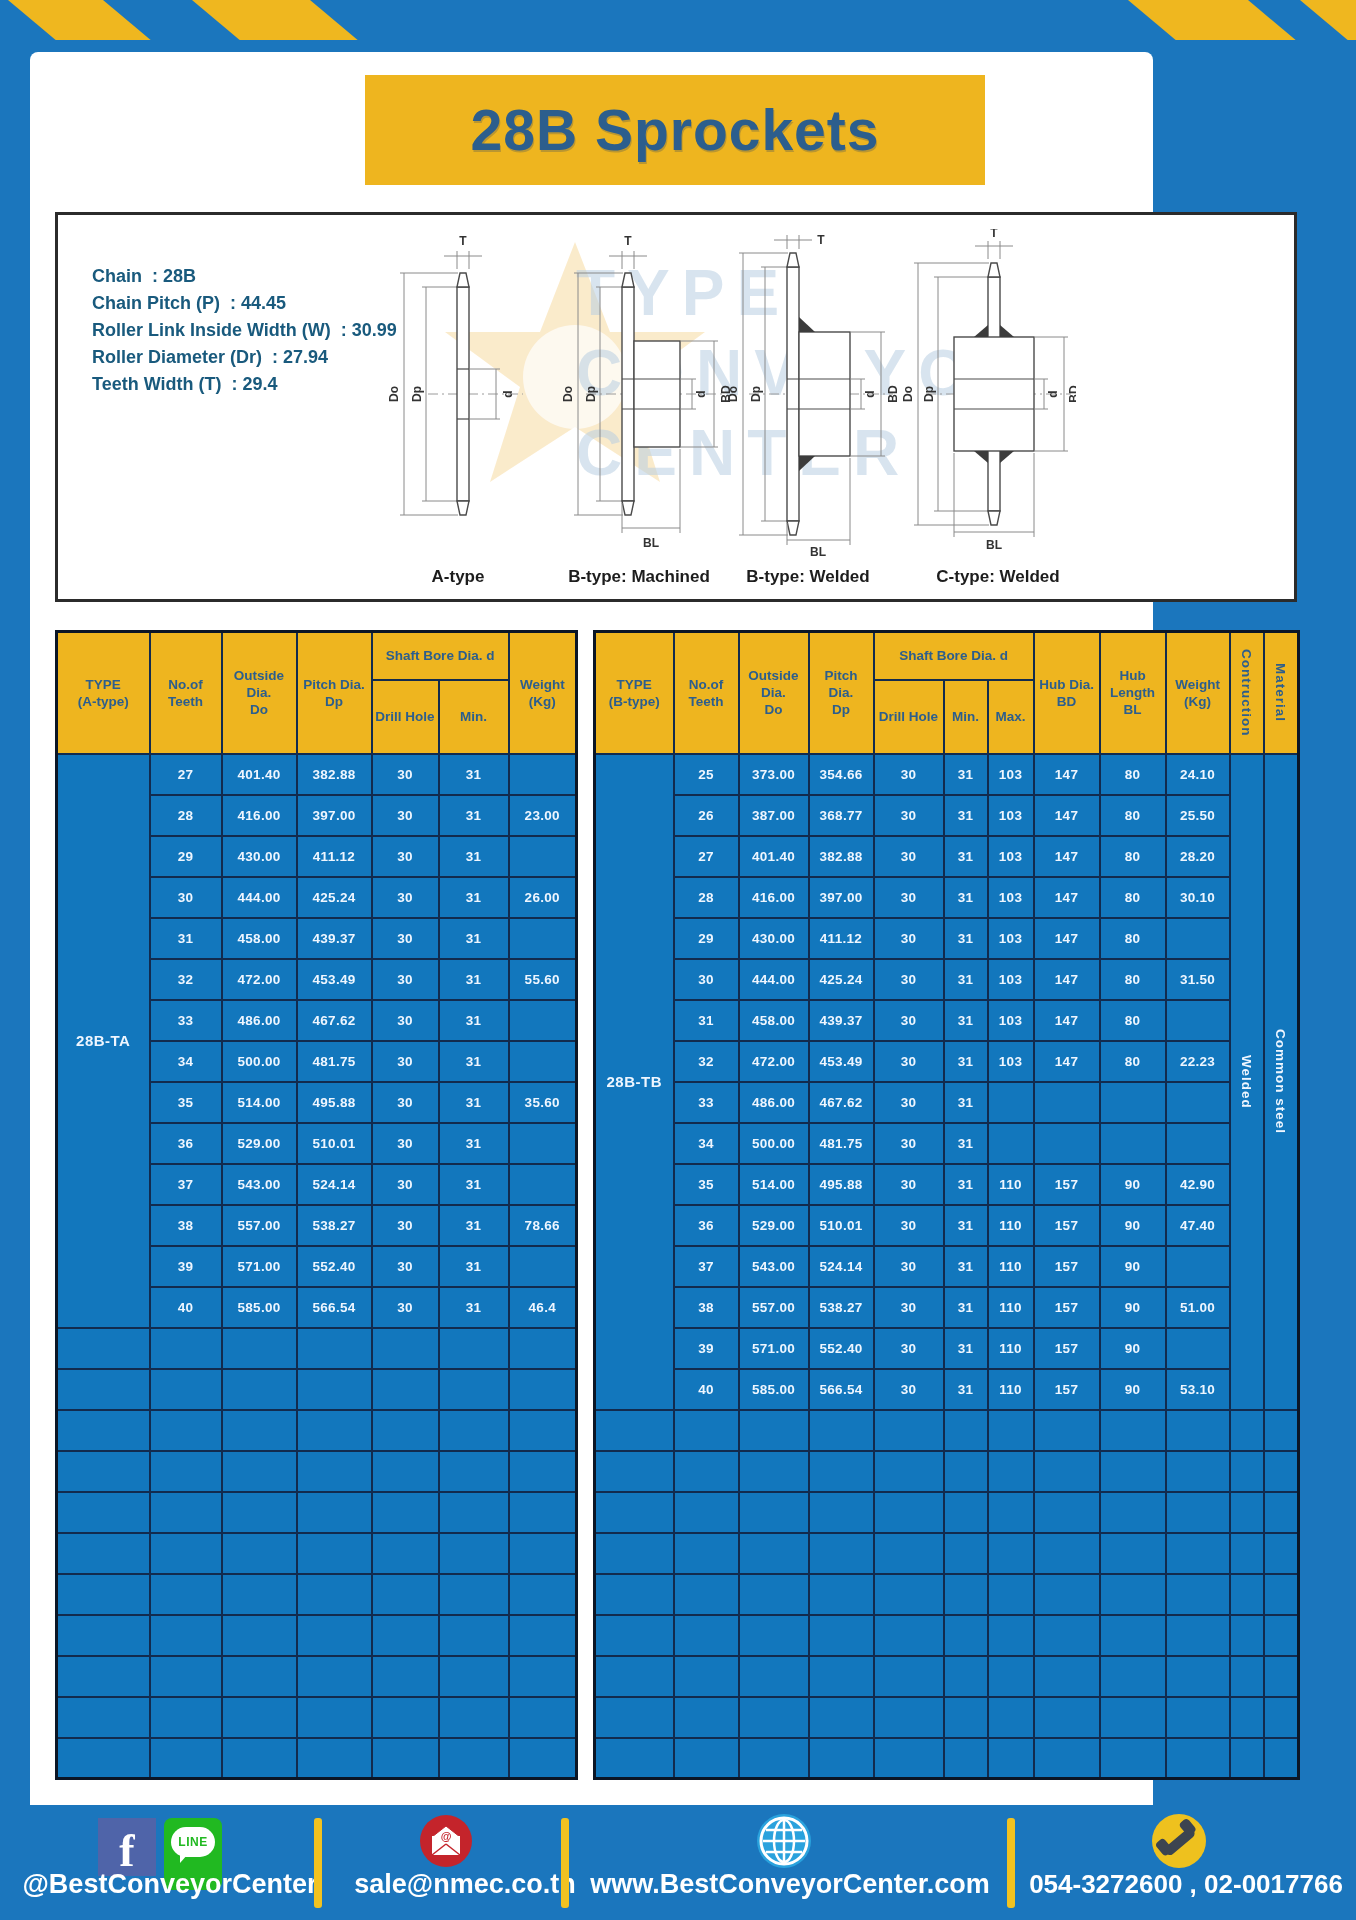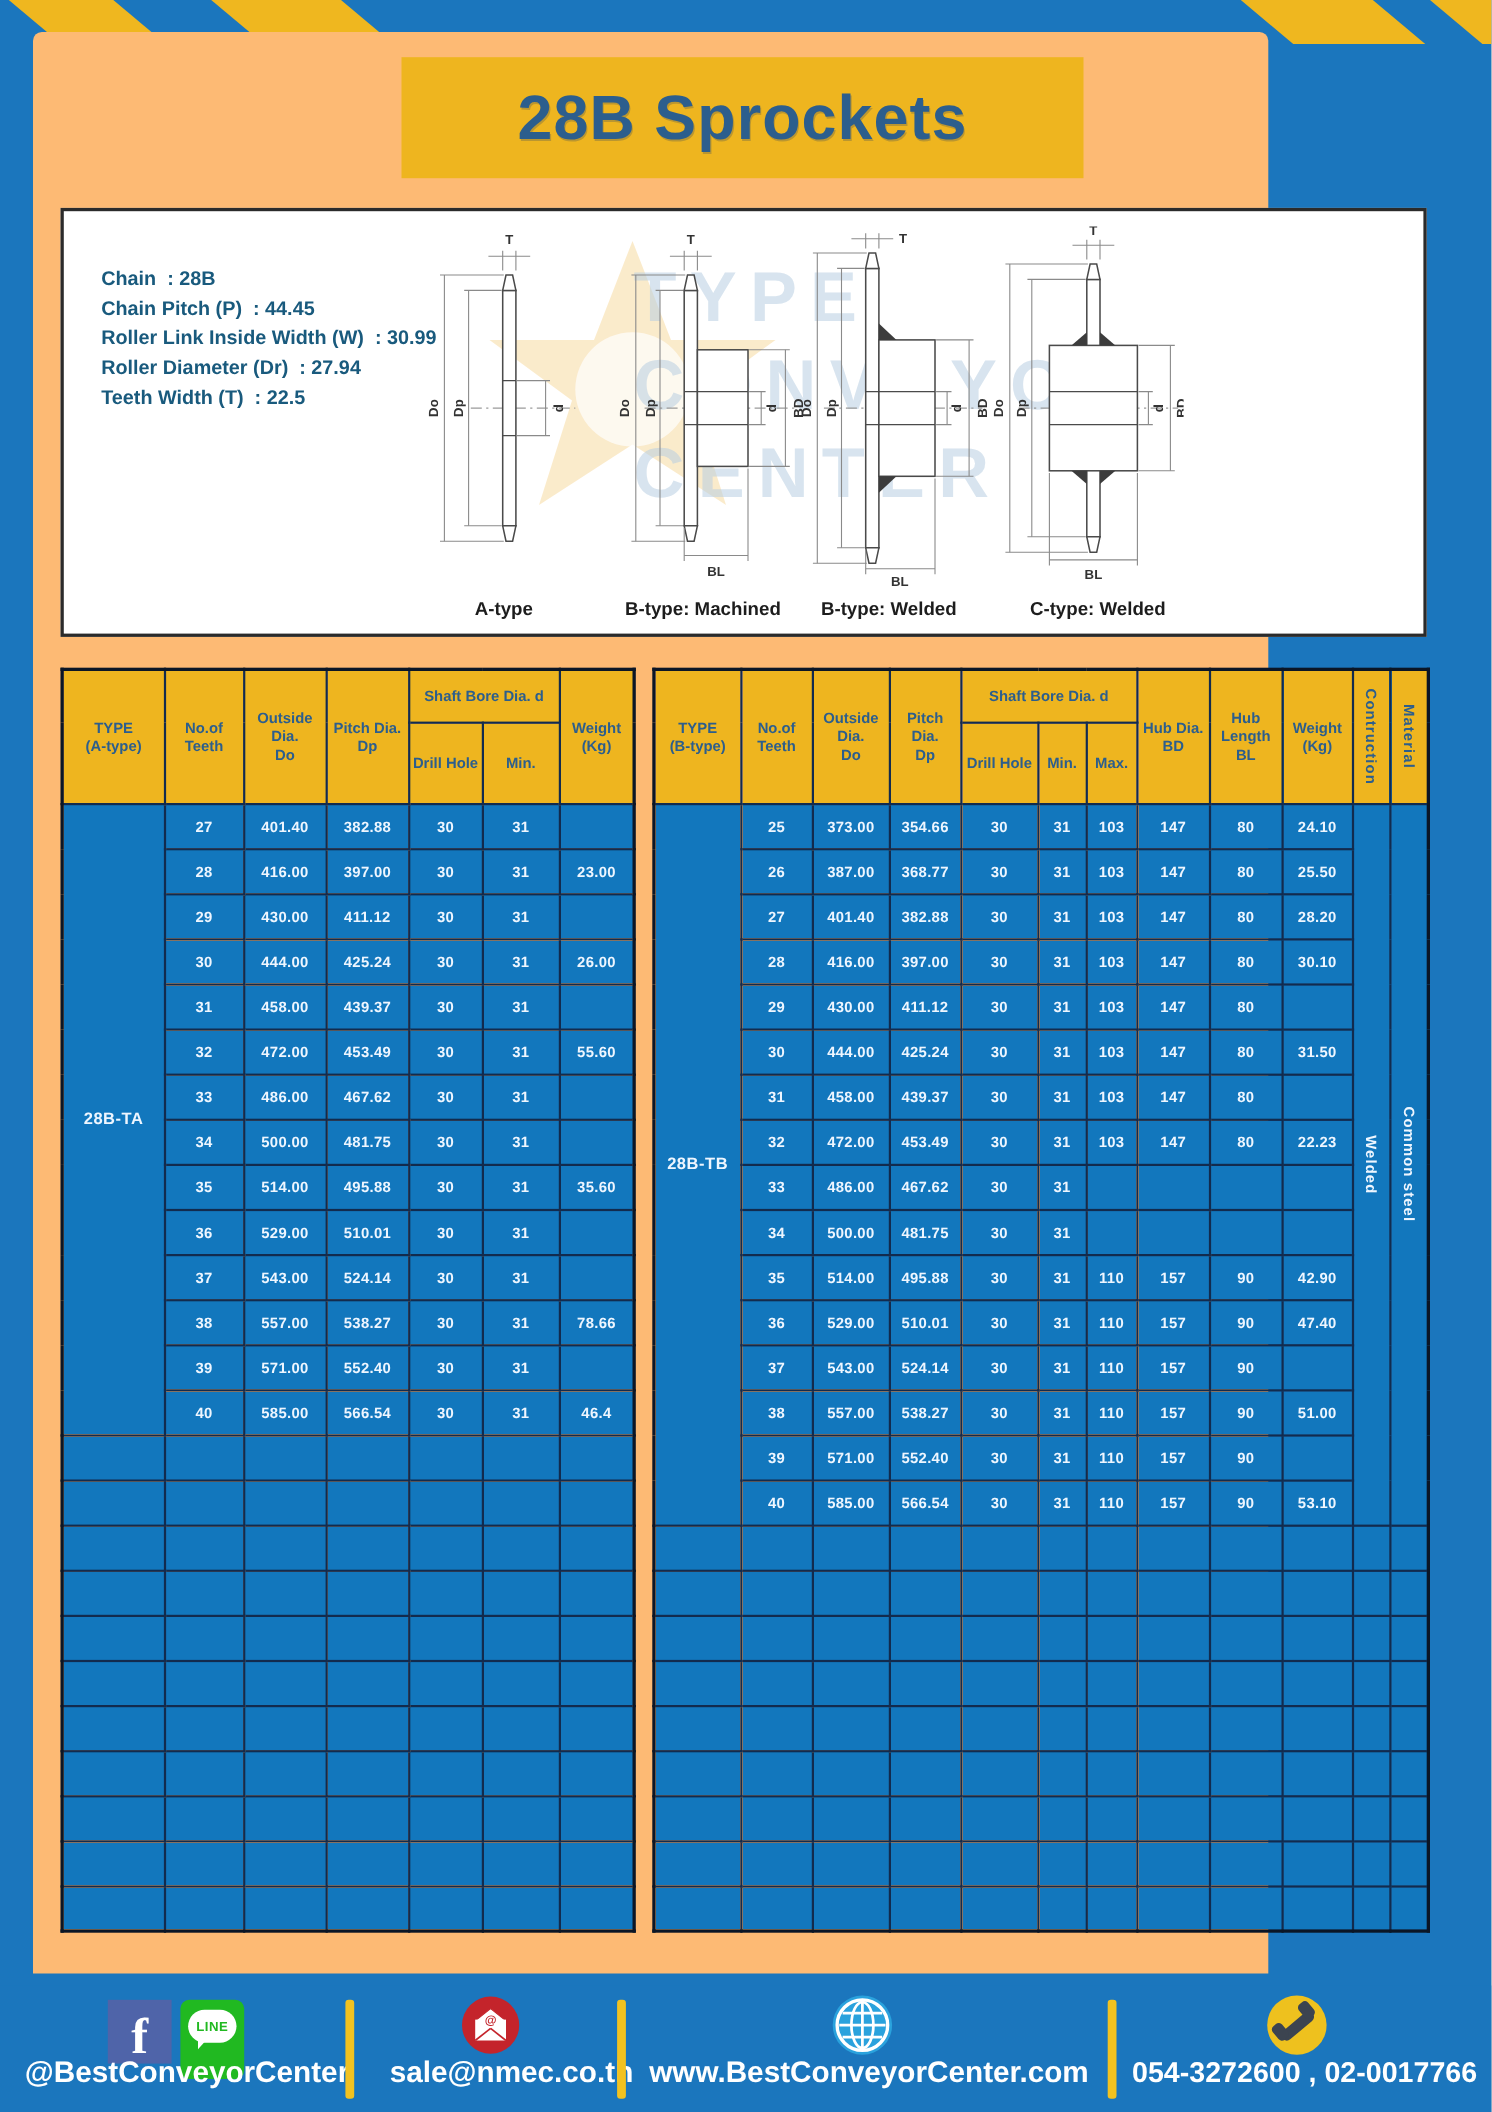--- a/index.html
+++ b/index.html
@@ -7,22 +7,22 @@
   .page {
     position:relative; width:1356px; height:1920px;
     background:#1b76bd; overflow:hidden;
     font-family:"Liberation Sans", sans-serif;
   }
   
   .topbar { position:absolute; left:0; top:0; width:1356px; height:40px; overflow:hidden; }
   .stripe { position:absolute; top:0; height:40px; background:#efb71f; transform:skewX(50deg); transform-origin:top left; }
   
   .content {
-    position:absolute; left:30px; top:29px; width:1123px; height:1765px;
-    background:#fdba74; border-radius:8px 8px 0 0;
+    position:absolute; left:30px; top:52px; width:1123px; height:1765px;
+    background:#ffffff; border-radius:8px 8px 0 0;
   }
   
   .banner {
     position:absolute; left:335px; top:23px; width:620px; height:110px;
     background:#eeb51f; display:flex; align-items:center; justify-content:center;
   }
   .banner h1 {
     font-size:57px; font-weight:bold; color:#2c5e8d; letter-spacing:1px;
     text-shadow:1px 2px 0 rgba(30,60,100,.25);
   }
@@ -113,21 +113,21 @@
         <div>TYPE</div>
         <div>CONVEYOR</div>
         <div>CENTER</div>
       </div>
 
       <div class="specs">
         <div>Chain  : 28B</div>
         <div>Chain Pitch (P)  : 44.45</div>
         <div>Roller Link Inside Width (W)  : 30.99</div>
         <div>Roller Diameter (Dr)  : 27.94</div>
-        <div>Teeth Width (T)  : 22.5</div>
+        <div>Teeth Width (T)  : 29.4</div>
       </div>
 
       <svg class="diagram" style="left:310px;" viewBox="0 0 180 330">
         <line class="cdash" x1="60" y1="165" x2="155" y2="165"></line>
         <rect class="part" x="89" y="58" width="12" height="214"></rect>
         <polygon class="part" points="89,58 92,44 98,44 101,58"></polygon>
         <polygon class="part" points="89,272 92,286 98,286 101,272"></polygon>
         <line class="pline" x1="89" y1="140" x2="101" y2="140"></line>
         <line class="pline" x1="89" y1="190" x2="101" y2="190"></line>
         <line class="dim" x1="89" y1="40" x2="89" y2="22"></line>

